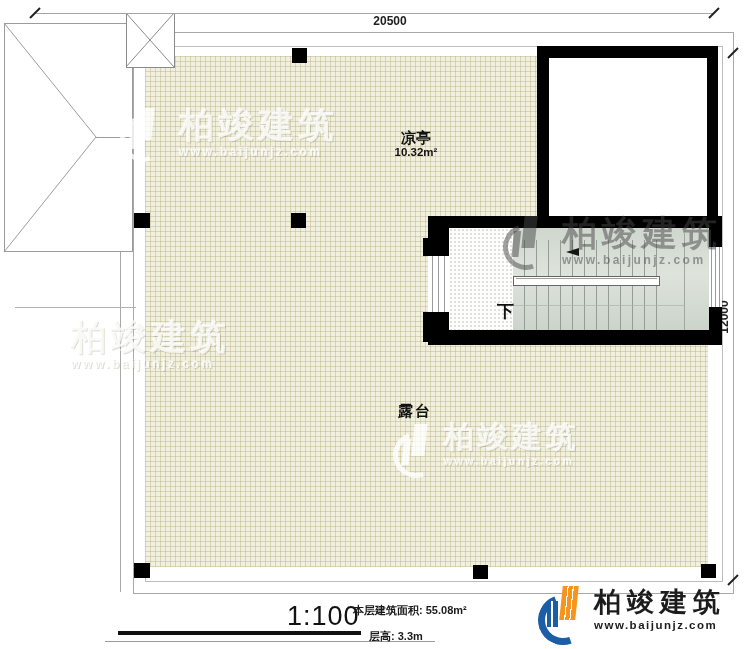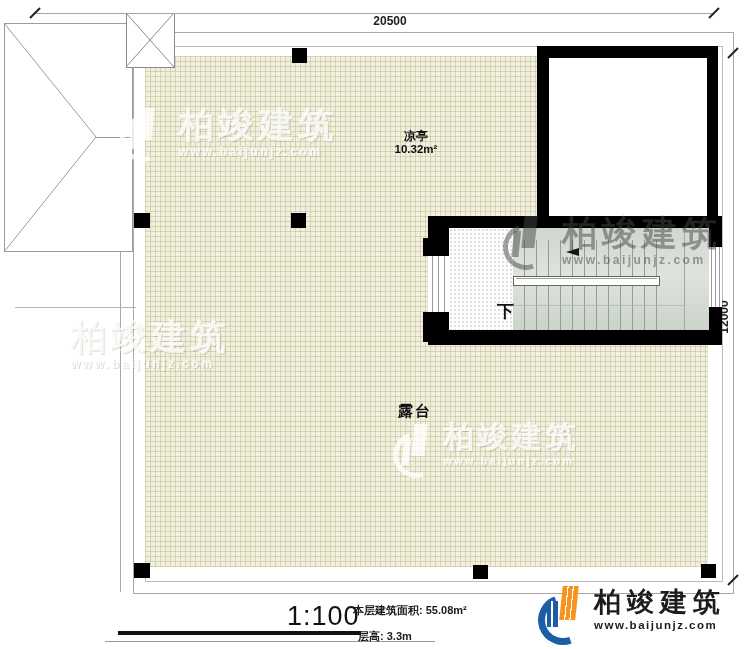--- a/index.html
+++ b/index.html
@@ -9,21 +9,21 @@
   .lineh{position:absolute;height:1px;background:#a8a8a8;}
   .linev{position:absolute;width:1px;background:#a8a8a8;}
   
   .hatch{position:absolute;background-color:#f1efde;
     background-image:
       repeating-linear-gradient(0deg, rgba(185,178,132,.45) 0 1px, transparent 1px 5px),
       repeating-linear-gradient(90deg, rgba(185,178,132,.45) 0 1px, transparent 1px 5px);}
   .wall{position:absolute;background:#000;}
   .col{position:absolute;background:#000;}
   .room-label{position:absolute;text-align:center;line-height:1.05;}
-  .room-name{font-weight:bold;font-size:12px;}
+  .room-name{font-weight:bold;font-size:15px;}
   .room-area{font-weight:bold;font-size:11.5px;}
   .stair-green{position:absolute;background:#d9e0d7;
     background-image:linear-gradient(180deg, rgba(160,170,160,.18), rgba(255,255,255,.12) 45%, rgba(150,160,150,.2));}
   .dotroom{position:absolute;background:#fdfdfb;
     background-image:radial-gradient(rgba(160,160,155,.35) .7px, transparent .8px);
     background-size:4px 4px;}
   .treads{position:absolute;background-image:repeating-linear-gradient(90deg,#939d93 0 1px,transparent 1px 12px);}
   .rail{position:absolute;background:#fff;border:1px solid #666;}
   .rail-inner{margin:1px 2px;height:2px;border-top:1px solid #9aa29a;}
   .win{position:absolute;background:#fff;}
@@ -172,21 +172,21 @@
     <div>
       <div class="wm-cn">柏竣建筑</div>
       <div class="wm-url">www.baijunjz.com</div>
     </div>
   </div>
 
   <div class="plan-scale" style="left:287px;top:601px;">1:100</div>
   <div class="abs" style="left:118px;top:631px;width:243px;height:4px;background:#111;"></div>
   <div class="lineh" style="left:105px;top:641px;width:330px;background:#9a9a9a;"></div>
   <div class="tb-info" style="left:353px;top:603px;">本层建筑面积: 55.08m²</div>
-  <div class="tb-info" style="left:358px;top:629px;">层高: 3.3m</div>
+  <div class="tb-info" style="left:369px;top:629px;">层高: 3.3m</div>
 
   <div class="brand" style="left:538px;top:583px;">
     <div class="logo-icon">
       <div class="logo-arc"></div>
       <div class="logo-bldg-b"></div>
       <div class="logo-bldg-o"></div>
     </div>
     <div class="brand-text">
       <div class="brand-name">柏竣建筑</div>
       <div class="brand-url">www.baijunjz.com</div>

